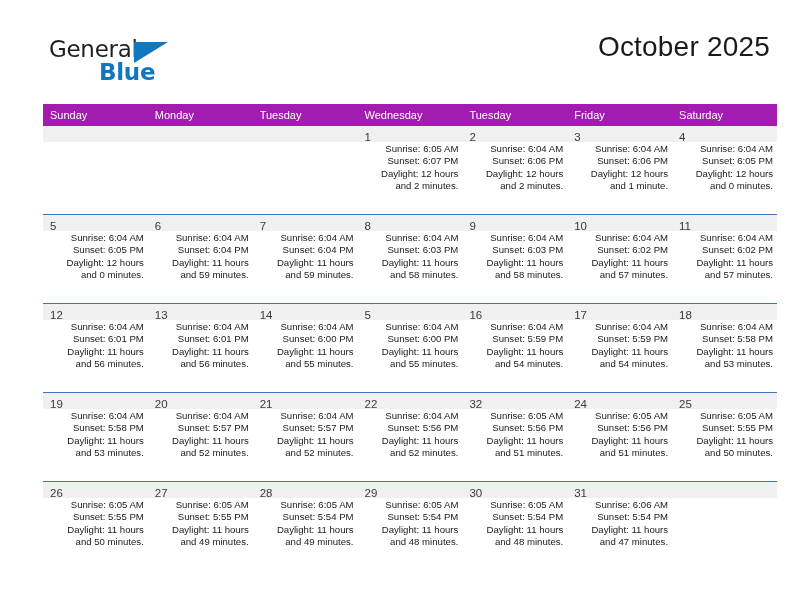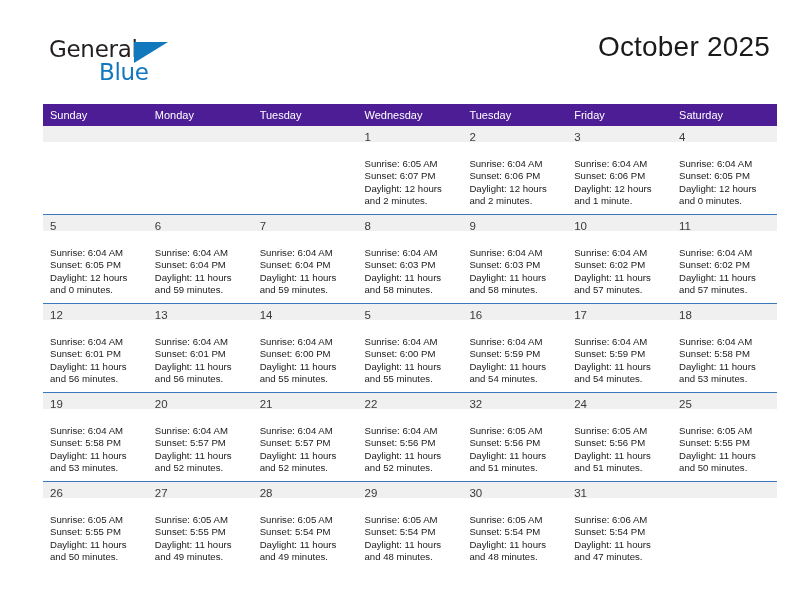--- a/index.html
+++ b/index.html
@@ -47,20 +47,21 @@
     font-family: "DejaVu Sans", sans-serif;
   }
   .logo-blue {
     position: absolute;
     left: 50px;
     top: 23px;
     font-size: 23px;
     letter-spacing: -0.3px;
     color: #1278be;
     font-family: "DejaVu Sans", sans-serif;
+    font-weight: bold;
   }
   .logo-triangle {
     position: absolute;
     left: 85px;
     top: 6px;
     width: 0;
     height: 0;
     border-left: 34px solid #1278be;
     border-bottom: 21px solid transparent;
   }
@@ -94,21 +95,21 @@
     left: 29px;
     top: 104px;
     width: 734px;
   }
   table.cal {
     border-collapse: collapse;
     table-layout: fixed;
     width: 734px;
   }
   table.cal th {
-    background: #4c1d95;
+    background: #a21caf;
     color: #ffffff;
     font-weight: normal;
     font-size: 11px;
     text-align: left;
     padding: 5px 0 5px 7px;
     height: 12px;
     border: none;
     font-family: "Liberation Sans", sans-serif;
   }
   table.cal td {
@@ -138,21 +139,22 @@
   .daynum {
     font-size: 11.5px;
     color: #3a3a3a;
     line-height: 15px;
     font-family: "Liberation Sans", sans-serif;
   }
   .cell.empty .daynum-strip {
     background: #f0f0f0;
   }
   .info {
-    padding: 15px 4px 0 7px;
+    padding: 0 4px 0 7px;
+    text-align: right;
   }
   .info div {
     font-size: 9.6px;
     line-height: 12.4px;
     color: #1a1a1a;
     white-space: nowrap;
     font-family: "Liberation Sans", sans-serif;
   }
   .info div.daylight {
     white-space: normal;

